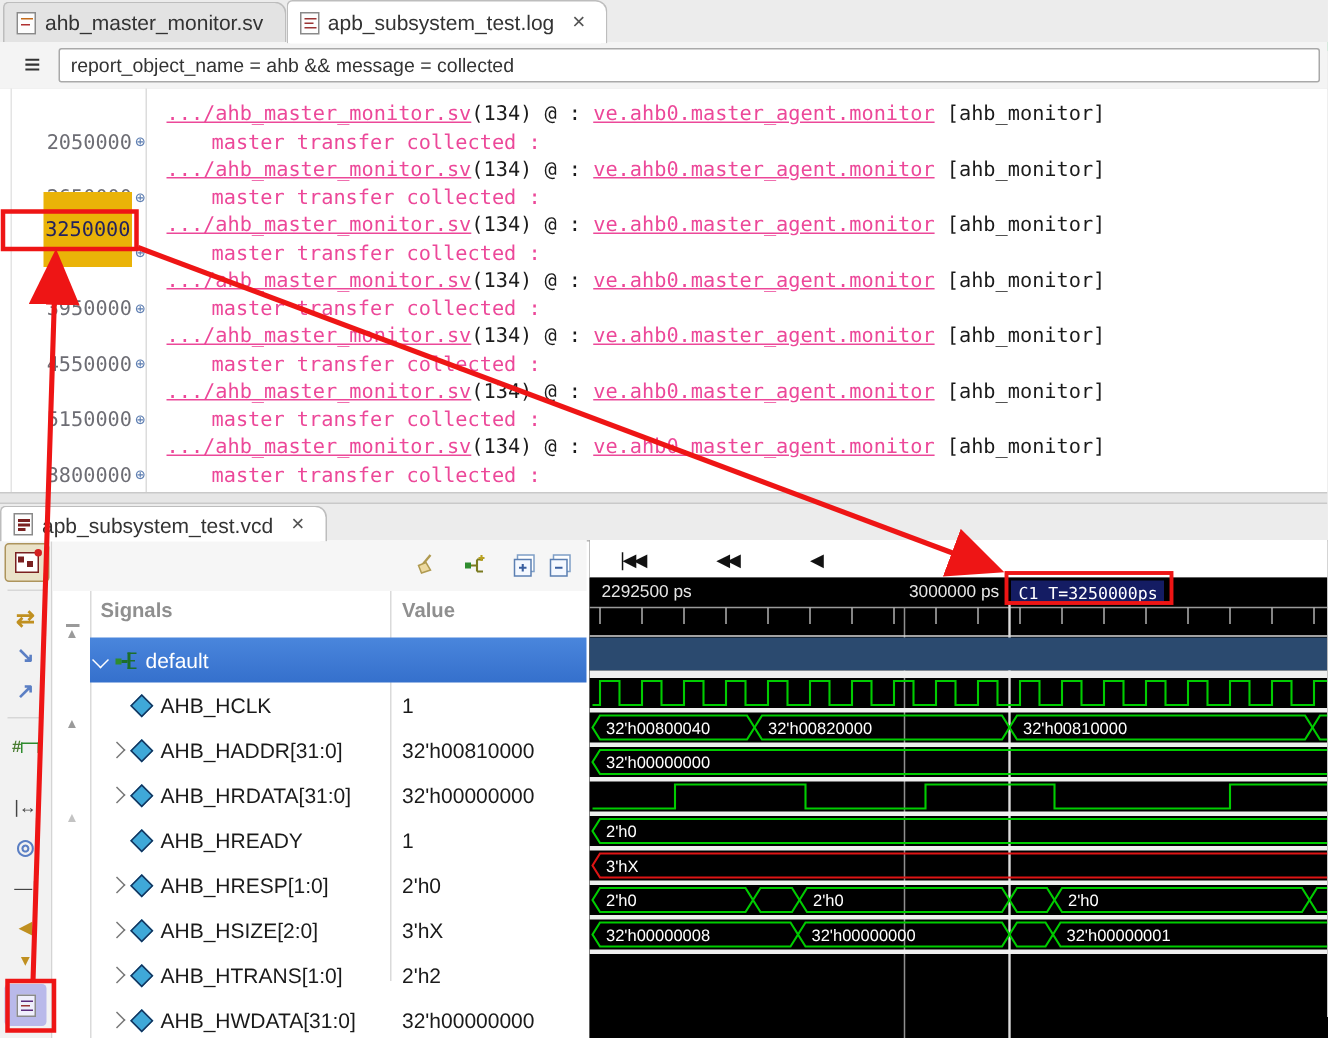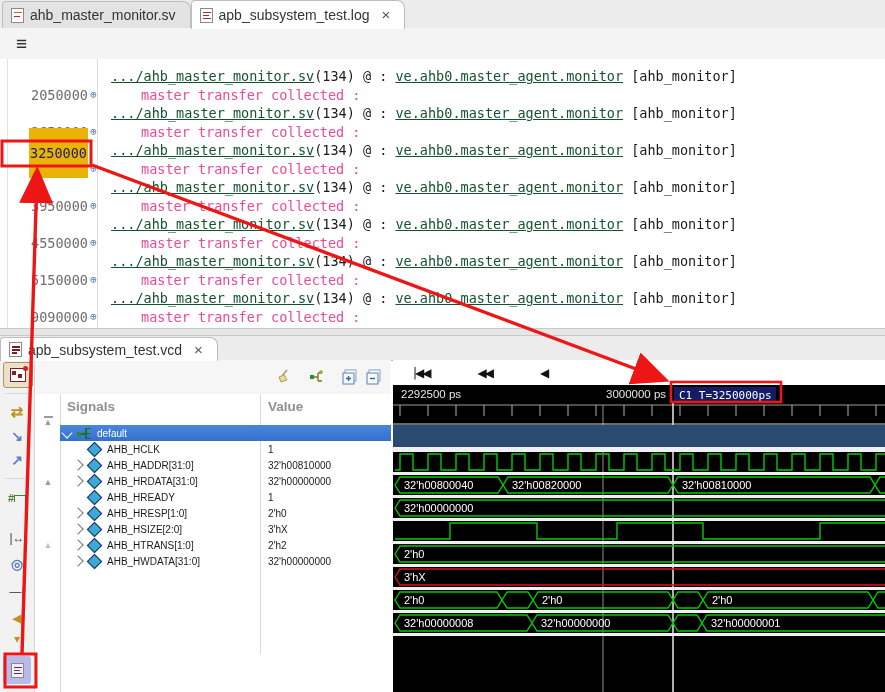--- a/index.html
+++ b/index.html
@@ -19,21 +19,21 @@
   .col-sep{position:absolute;left:97px;top:0;width:1px;height:269px;background:#dcdcdc;}
   .rule-left{position:absolute;left:7px;top:0;width:1px;height:269px;background:#e4e4e4;}
   .log-entry{display:flex;height:37px;line-height:18.5px;}
   .ts-cell{width:99px;display:flex;justify-content:flex-end;align-items:flex-end;flex:none;}
   .ts{color:#6d6d74;}
   .ts.hl{background:#eab308;color:#22225e;padding:16px 1px;}
   .plus{color:#5f7fb2;font-size:11px;width:11px;text-align:center;cursor:pointer;}
   .msg-cell{margin-left:12px;white-space:pre;}
   .l1, .l2{white-space:pre;}
   .l2{padding-left:30px;color:#ec4899;}
-  a.loglink{color:#14532d;text-decoration:underline;cursor:pointer;}
+  a.loglink{color:#ec4899;text-decoration:underline;cursor:pointer;}
   
   #sash{position:absolute;left:0;top:328px;width:885px;height:8px;background:#e6e6e6;border-top:1px solid #c9c9c9;border-bottom:1px solid #c9c9c9;box-sizing:border-box;cursor:row-resize;}
   
   #bottom-panel{position:absolute;left:0;top:336px;width:885px;height:356px;}
   .tabbar2{position:absolute;left:0;top:0;width:100%;height:24px;background:#ececec;border-bottom:1px solid #b9b9b9;display:flex;align-items:flex-end;}
   .bp-body{position:absolute;left:0;top:24px;width:885px;height:332px;}
   .side-toolbar{position:absolute;left:0;top:0;width:35px;height:332px;background:#f2f2f2;border-right:1px solid #d4d4d4;box-sizing:border-box;}
   .sbtn{position:absolute;left:3px;width:28px;height:24px;display:flex;align-items:center;justify-content:center;cursor:pointer;border-radius:3px;}
   .sbtn.pressed{background:#eae2c8;border:1px solid #ad945c;}
   .sbtn.selected{background:#b9b9ea;}
@@ -45,21 +45,21 @@
   
   .tree-panel{position:absolute;left:35px;top:0;width:356px;height:332px;background:#fff;}
   .tree-toolbar{position:absolute;left:0;top:0;width:356px;height:34px;background:#f6f6f6;}
   .tree-filter{position:absolute;left:3px;top:4px;width:218px;height:22px;border:1px solid #aaa;border-radius:3px;font-family:"Liberation Sans",sans-serif;font-size:13.5px;padding:0 8px;color:#333;}
   .tbtn{position:absolute;top:6px;width:22px;height:22px;display:flex;align-items:center;justify-content:center;cursor:pointer;}
   .tree-header{position:absolute;left:0;top:34px;width:356px;height:27px;color:#8f8f8f;font-weight:bold;font-size:13.5px;}
   .gutter-line{position:absolute;left:25px;top:34px;width:1px;height:298px;background:#dadada;}
   .value-line{position:absolute;left:225px;top:34px;width:1px;height:260px;background:#dadada;}
   .gut-ic{position:absolute;left:5px;width:16px;text-align:center;color:#9a9a9a;font-size:9px;cursor:pointer;line-height:7px;}
   .tree-rows{position:absolute;left:25px;top:65px;width:331px;}
-  .trow{position:relative;height:16px;display:flex;align-items:center;font-size:10px;color:#1a1a1a;}
+  .trow{position:relative;height:30px;display:flex;align-items:center;font-size:14px;color:#1a1a1a;}
   .trow.sel{background:linear-gradient(#4a86dc,#3570cc);color:#fff;}
   .chev{width:7px;height:7px;border-right:1.6px solid #777;border-bottom:1.6px solid #777;display:inline-block;flex:none;}
   .chev.right{transform:rotate(-45deg);}
   .chev.down{transform:rotate(45deg);border-color:#fff;}
   .chev.hidden{visibility:hidden;}
   .diamond{width:9px;height:9px;background:#3fa8d8;border:1.5px solid #14335c;transform:rotate(45deg);display:inline-block;flex:none;margin:0 7px 0 7px;}
   .grp-ic{display:inline-block;width:16px;height:13px;position:relative;margin:0 4px 0 6px;flex:none;}
   .grp-ic i{position:absolute;background:#1c6e2c;}
   .tname{white-space:nowrap;}
   .tval{position:absolute;left:208px;white-space:nowrap;}
@@ -93,20 +93,21 @@
             <i style="top:3px;width:8px"></i>
             <i style="top:6px;width:6px"></i>
             <i style="top:9px;width:8px"></i>
           </span>
         <span>apb_subsystem_test.log</span>
         <span class="close">×</span>
       </div>
     </div>
     <div class="filterbar">
       <span class="menu-icon">≡</span>
+      <input class="filter-input" value="report_object_name = ahb &amp;&amp; message = collected" style="">
     </div>
     <div class="logarea" id="logarea">
       <div class="rule-left"></div>
       <div class="col-sep"></div>
     <div class="log-entry">
           <div class="ts-cell">
             <span class="ts">2050000</span>
             <span class="plus">⊕</span>
           </div>
           <div class="msg-cell"><div class="l1"><a class="loglink">.../ahb_master_monitor.sv</a><span>(134) @ : </span><a class="loglink">ve.ahb0.master_agent.monitor</a><span> [ahb_monitor]</span></div><div class="l2">master transfer collected :</div></div>
@@ -141,21 +142,21 @@
         </div>
         <div class="log-entry">
           <div class="ts-cell">
             <span class="ts">5150000</span>
             <span class="plus">⊕</span>
           </div>
           <div class="msg-cell"><div class="l1"><a class="loglink">.../ahb_master_monitor.sv</a><span>(134) @ : </span><a class="loglink">ve.ahb0.master_agent.monitor</a><span> [ahb_monitor]</span></div><div class="l2">master transfer collected :</div></div>
         </div>
         <div class="log-entry">
           <div class="ts-cell">
-            <span class="ts">9090000</span>
+            <span class="ts">3800000</span>
             <span class="plus">⊕</span>
           </div>
           <div class="msg-cell"><div class="l1"><a class="loglink">.../ahb_master_monitor.sv</a><span>(134) @ : </span><a class="loglink">ve.ahb0.master_agent.monitor</a><span> [ahb_monitor]</span></div><div class="l2">master transfer collected :</div></div>
         </div>
       </div>
   </section>
 
   <div id="sash"></div>
 
   <section id="bottom-panel">

